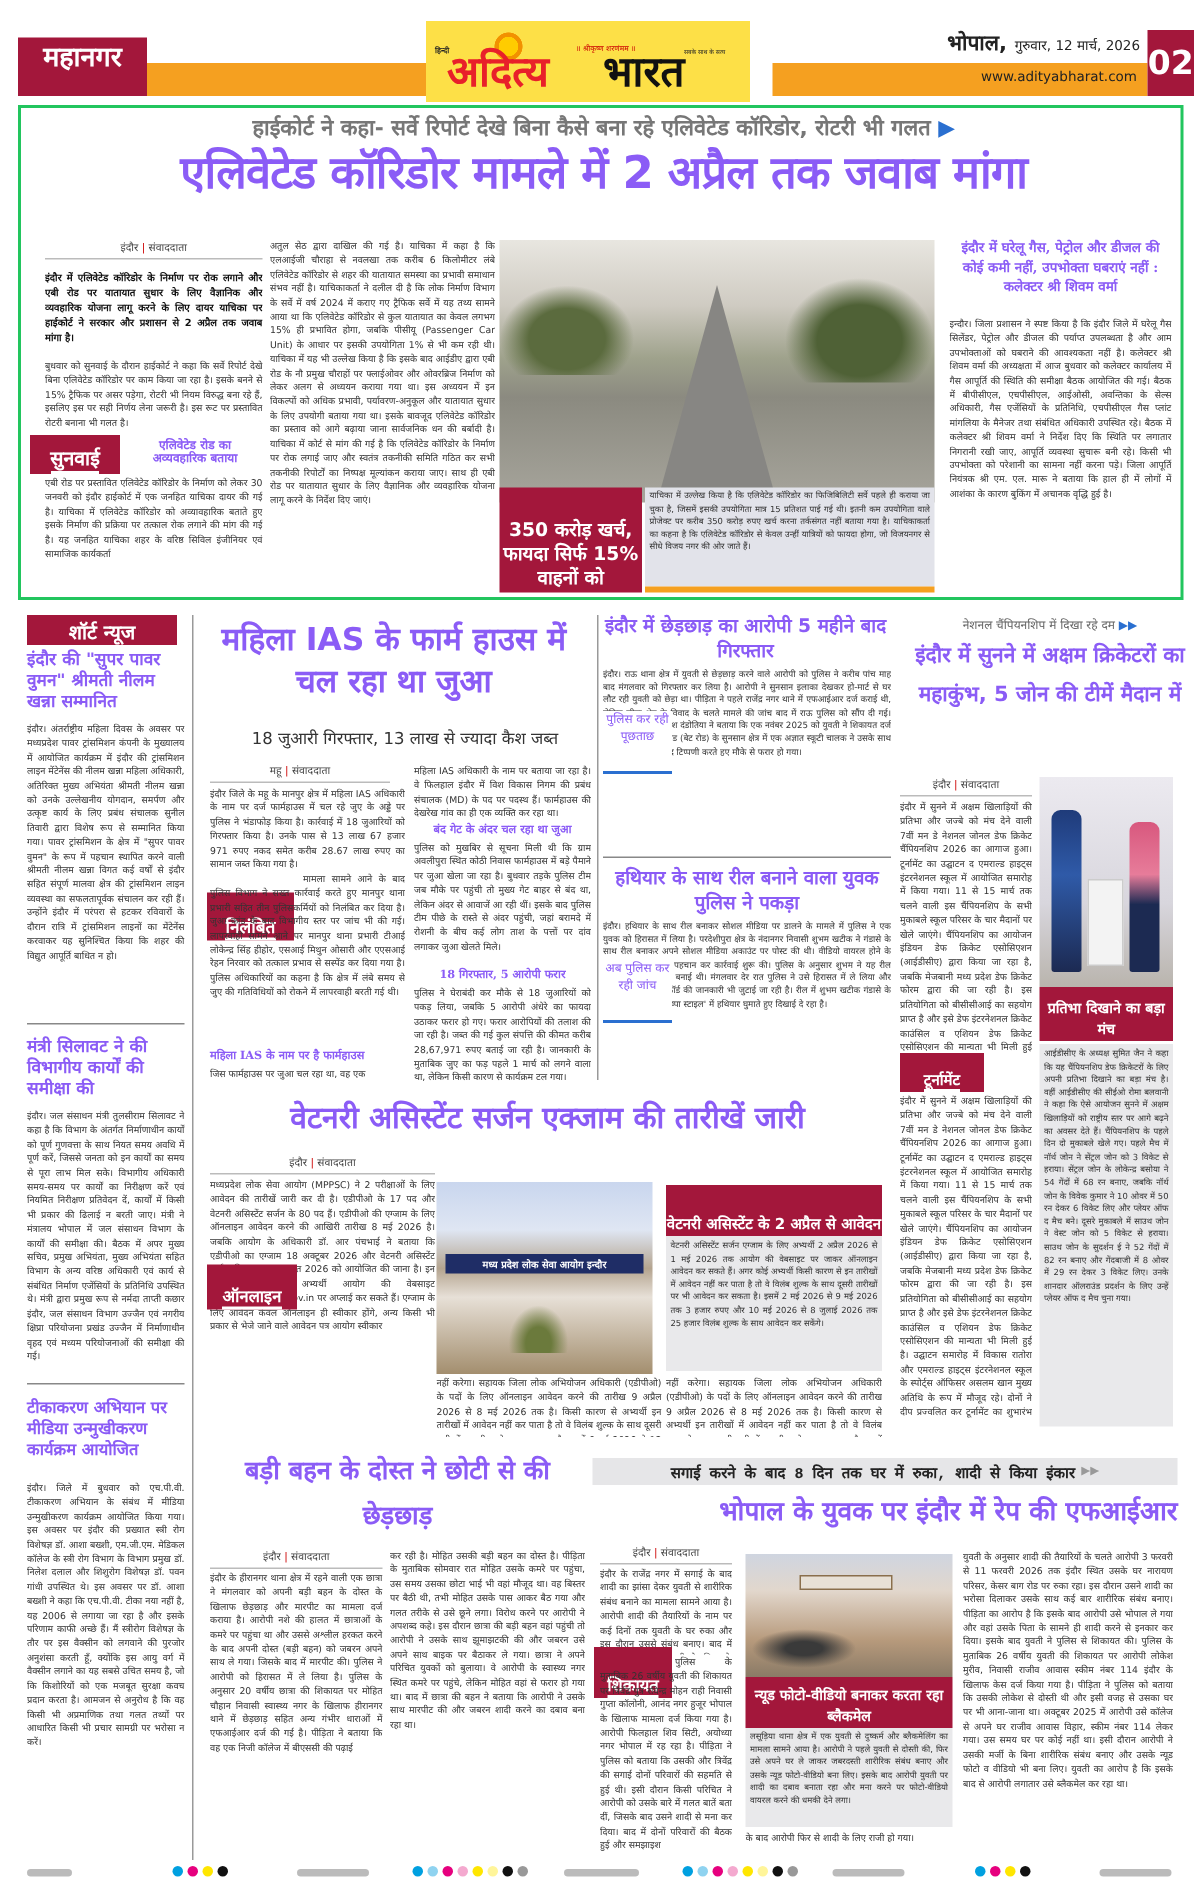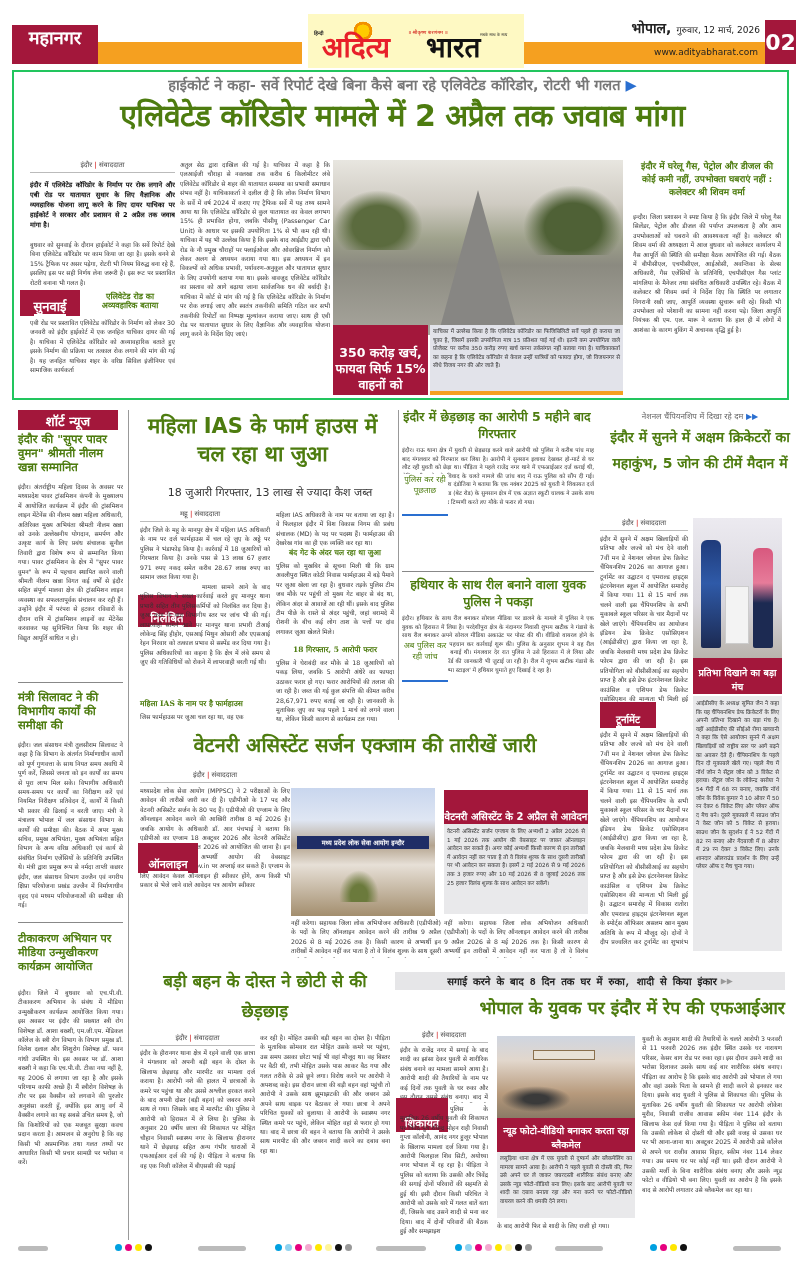--- a/index.html
+++ b/index.html
@@ -3,36 +3,36 @@
 <meta charset="utf-8">
 <style>
 *{box-sizing:border-box;margin:0;padding:0}
 body{width:800px;height:1262px;background:#fff;font-family:"DejaVu Serif",serif;color:#222;position:relative;overflow:hidden}
 .abs{position:absolute}
 .maroon{background:#a3173b;color:#fff}
 .serif{font-family:"DejaVu Serif",serif}
 .body-txt{font-size:6.2px;line-height:9.4px;color:#333;text-align:justify;overflow:hidden;font-family:"DejaVu Sans",sans-serif}
 .byline{font-size:7px;color:#444;text-align:center;font-family:"DejaVu Sans",sans-serif;border-bottom:1px solid #bbb;padding-bottom:3px}
 .byline span.sep{color:#c00}
-.hl{font-weight:bold;color:#4d7c0f;line-height:1.1}
+.hl{font-weight:bold;color:#8b5cf6;line-height:1.1}
 .tag{color:#fff;font-weight:bold;font-family:"DejaVu Sans",sans-serif;display:flex;align-items:flex-end;justify-content:center;text-align:center}
 .photo{overflow:hidden}
 .rule{background:#888;height:1px}
 .vrule{background:#999;width:1px}
 </style>
 </head>
 <body>
 
 <div class="abs" style="left:0;top:0;width:800px;height:68px">
   <div class="abs" style="left:12px;top:42px;width:290px;height:22px;background:#f5a020"></div>
   <div class="abs" style="left:515px;top:42px;width:250px;height:22px;background:#f5a020"></div>
   <div class="abs maroon" style="left:12px;top:25px;width:86px;height:39px;display:flex;justify-content:center">
     <span style="font-family:'DejaVu Sans',sans-serif;font-size:18px;font-weight:bold">महानगर</span>
   </div>
-  <div class="abs" style="left:308px;top:14px;width:216px;height:54px;background:#fef9c3">
+  <div class="abs" style="left:284px;top:14px;width:216px;height:54px;background:#fde047">
     <div class="abs" style="left:42px;top:4px;width:26px;height:26px;border-radius:50%;background:radial-gradient(circle,#ffcc00 35%,#f29100 36%,#f29100 50%,transparent 52%)"></div>
     <span class="abs" style="left:6px;top:16px;font-size:5px;font-family:'DejaVu Sans',sans-serif;font-weight:bold">हिन्दी</span>
     <span class="abs" style="left:100px;top:15px;font-size:5px;color:#c00;font-family:'DejaVu Sans',sans-serif">॥ श्रीकृष्ण शरणंमम ॥</span>
     <span class="abs" style="left:172px;top:18px;font-size:4px;font-family:'DejaVu Sans',sans-serif">सबके साथ के सत्य</span>
     <span class="abs" style="left:14px;top:20px;font-size:28px;font-weight:bold;color:#e8202a;font-family:'DejaVu Sans',sans-serif;line-height:1">अदित्य</span>
     <span class="abs" style="left:118px;top:20px;font-size:28px;font-weight:bold;color:#111;font-family:'DejaVu Sans',sans-serif;line-height:1">भारत</span>
   </div>
   <div class="abs" style="left:560px;top:18px;width:200px;text-align:right;font-family:'DejaVu Sans',sans-serif">
     <span style="font-size:14px;font-weight:bold">भोपाल,</span>
     <span style="font-size:9px">गुरुवार, 12 मार्च, 2026</span>

